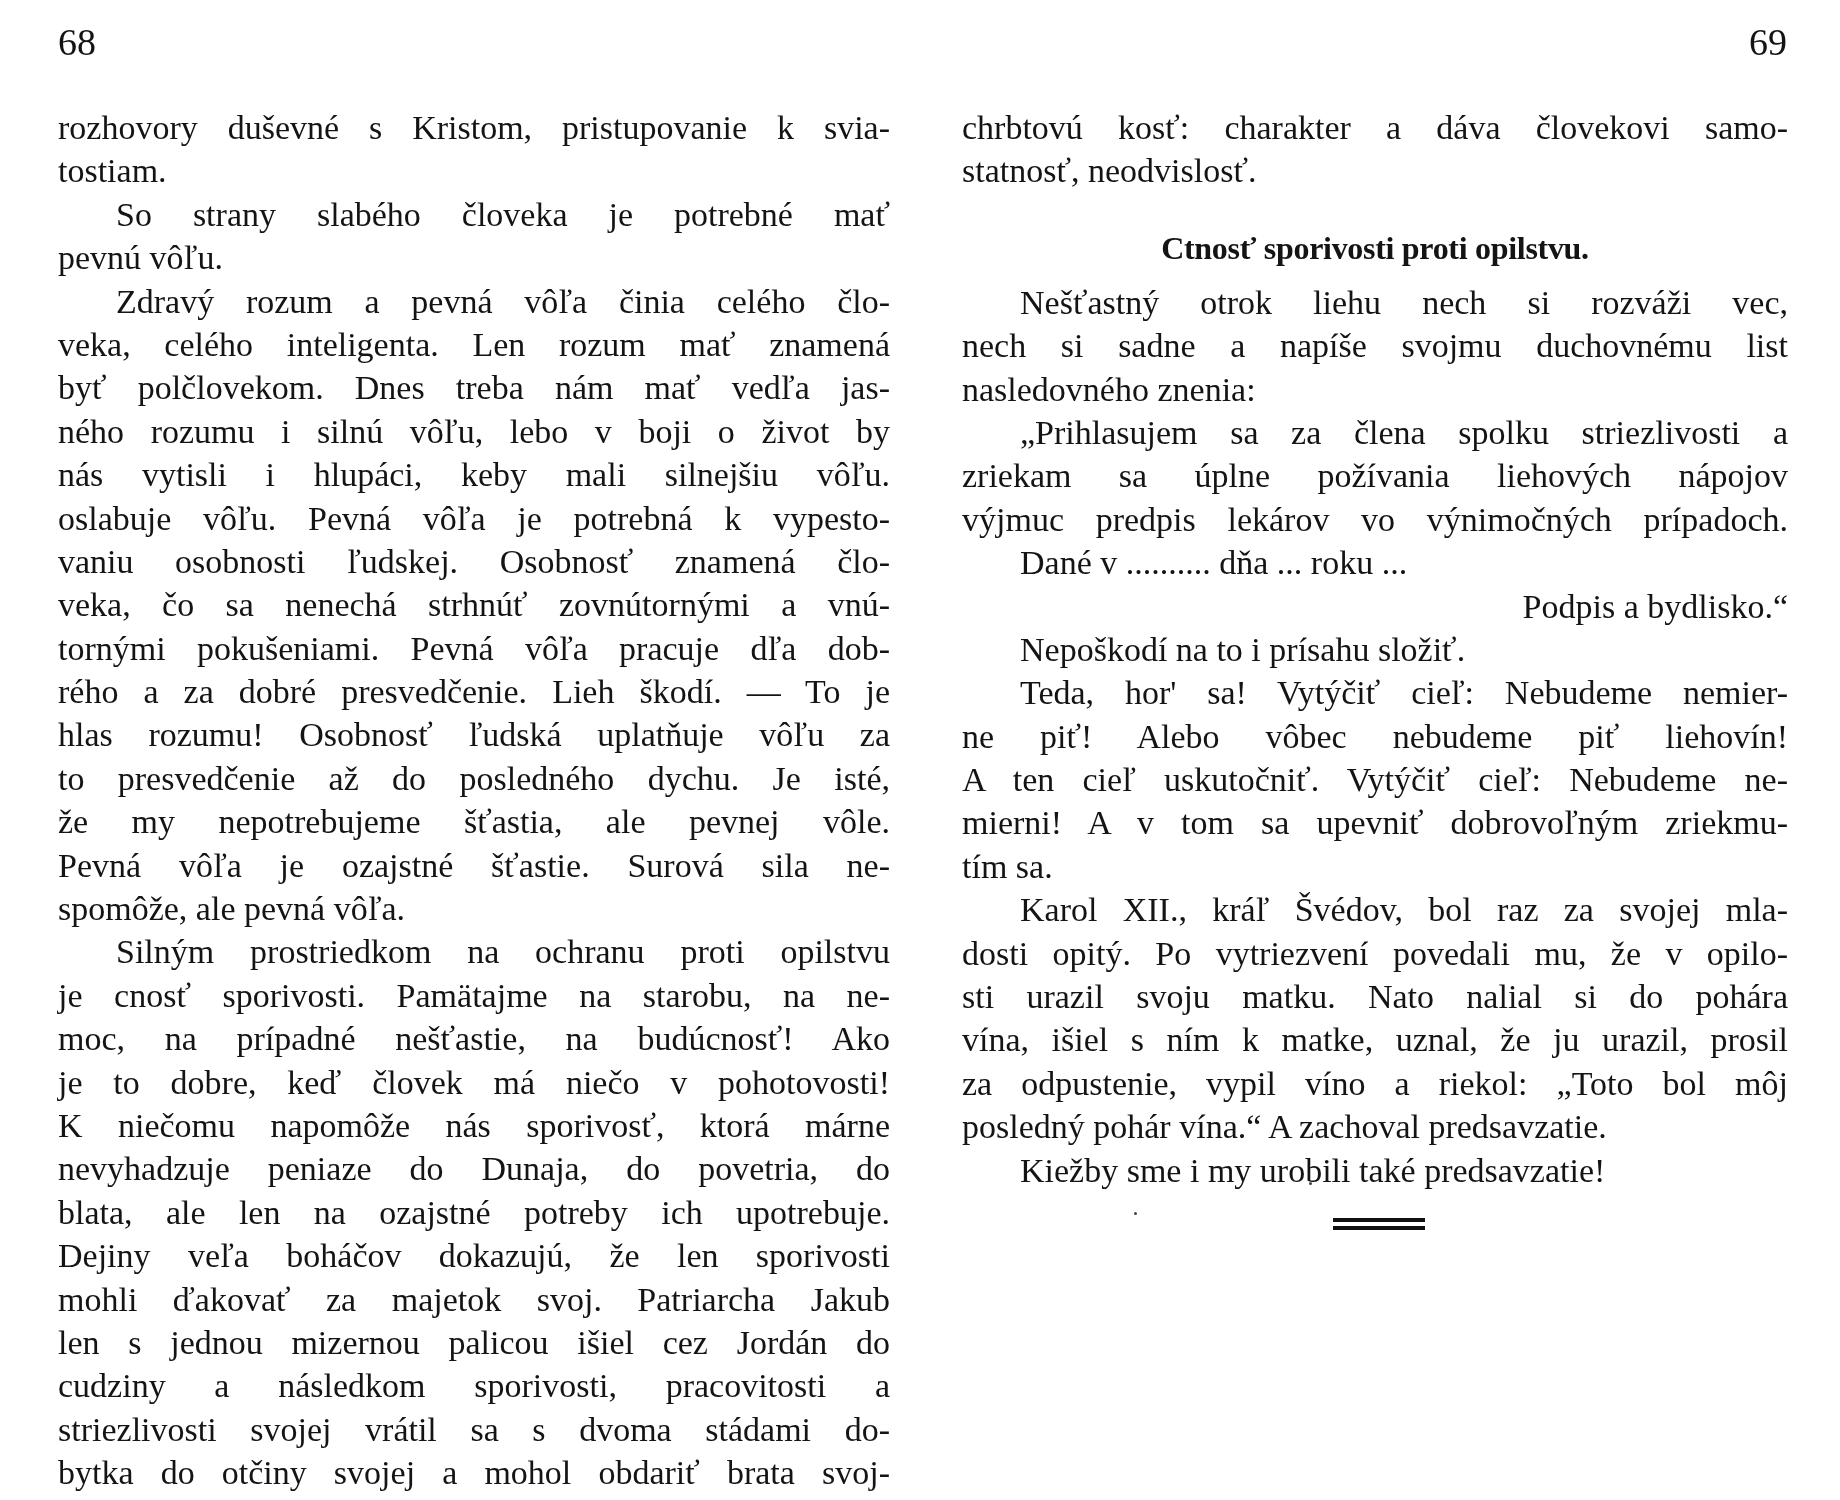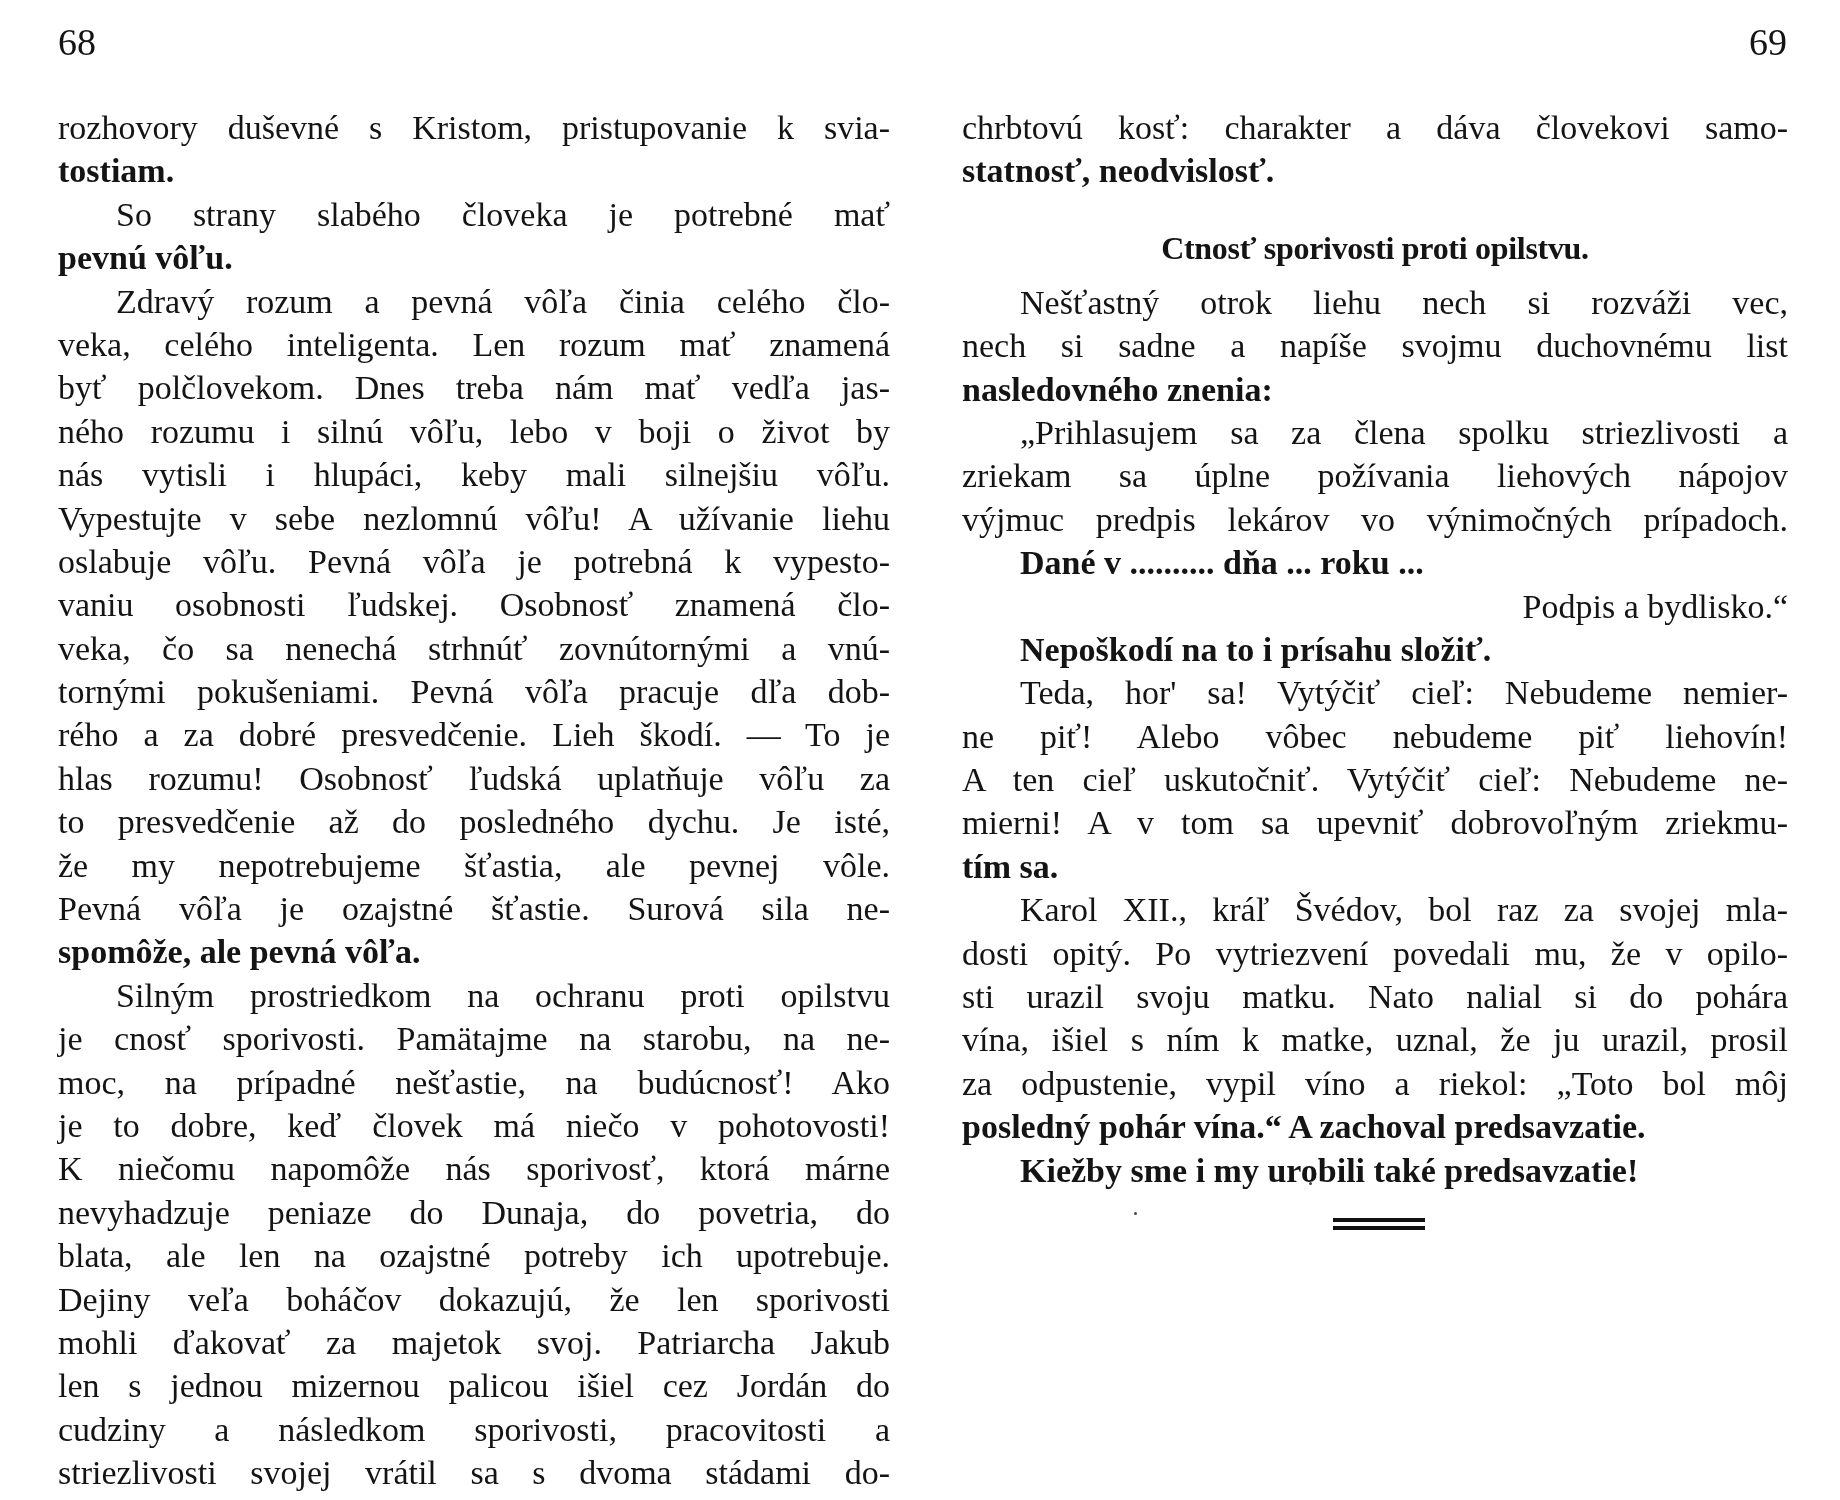--- a/index.html
+++ b/index.html
@@ -7,21 +7,21 @@
          font-family:"Liberation Serif", "DejaVu Serif", serif; color:#141414; }
   .page-num { position:absolute; top:20px; font-size:38px; line-height:44px; }
   #pn-left { left:58px; }
   #pn-right { right:53px; text-align:left; }
   .col { position:absolute; top:106px; }
   #col-left { left:58px; width:832px; }
   #col-right { left:962px; width:826px; }
   .line { display:block; height:43.4px; line-height:43.4px; font-size:34px;
           white-space:nowrap; text-align:justify; text-align-last:justify;
           transform-origin:left center; }
-  .line.last { text-align-last:left;font-weight:bold; }
+  .line.last { text-align-last:left; }
   .line.indent { padding-left:58px; }
   .line.right { text-align-last:right; }
   .heading { display:block; height:66px; line-height:66px; font-size:32px; font-weight:bold;
              text-align:center; padding-top:22px; letter-spacing:-0.3px; }
   .rule { position:absolute; left:1333px; top:1218px; width:92px; height:14px; }
   .rule i { display:block; height:4px; background:#111; margin-bottom:4px; }
   .speck { position:absolute; width:3px; height:3px; background:#444; border-radius:50%; }
 </style>
 </head>
 <body>
@@ -32,21 +32,20 @@
 <div id="col-left" class="col">
     <span class="line">rozhovory duševné s Kristom, pristupovanie k svia-</span>
     <span class="line last">tostiam.</span>
     <span class="line indent">So strany slabého človeka je potrebné mať</span>
     <span class="line last">pevnú vôľu.</span>
     <span class="line indent">Zdravý rozum a pevná vôľa činia celého člo-</span>
     <span class="line">veka, celého inteligenta. Len rozum mať znamená</span>
     <span class="line">byť polčlovekom. Dnes treba nám mať vedľa jas-</span>
     <span class="line">ného rozumu i silnú vôľu, lebo v boji o život by</span>
     <span class="line">nás vytisli i hlupáci, keby mali silnejšiu vôľu.</span>
-    <span class="line">Vypestujte v sebe nezlomnú vôľu! A užívanie liehu</span>
     <span class="line">oslabuje vôľu. Pevná vôľa je potrebná k vypesto-</span>
     <span class="line">vaniu osobnosti ľudskej. Osobnosť znamená člo-</span>
     <span class="line">veka, čo sa nenechá strhnúť zovnútornými a vnú-</span>
     <span class="line">tornými pokušeniami. Pevná vôľa pracuje dľa dob-</span>
     <span class="line">rého a za dobré presvedčenie. Lieh škodí. — To je</span>
     <span class="line">hlas rozumu! Osobnosť ľudská uplatňuje vôľu za</span>
     <span class="line">to presvedčenie až do posledného dychu. Je isté,</span>
     <span class="line">že my nepotrebujeme šťastia, ale pevnej vôle.</span>
     <span class="line">Pevná vôľa je ozajstné šťastie. Surová sila ne-</span>
     <span class="line last">spomôže, ale pevná vôľa.</span>

